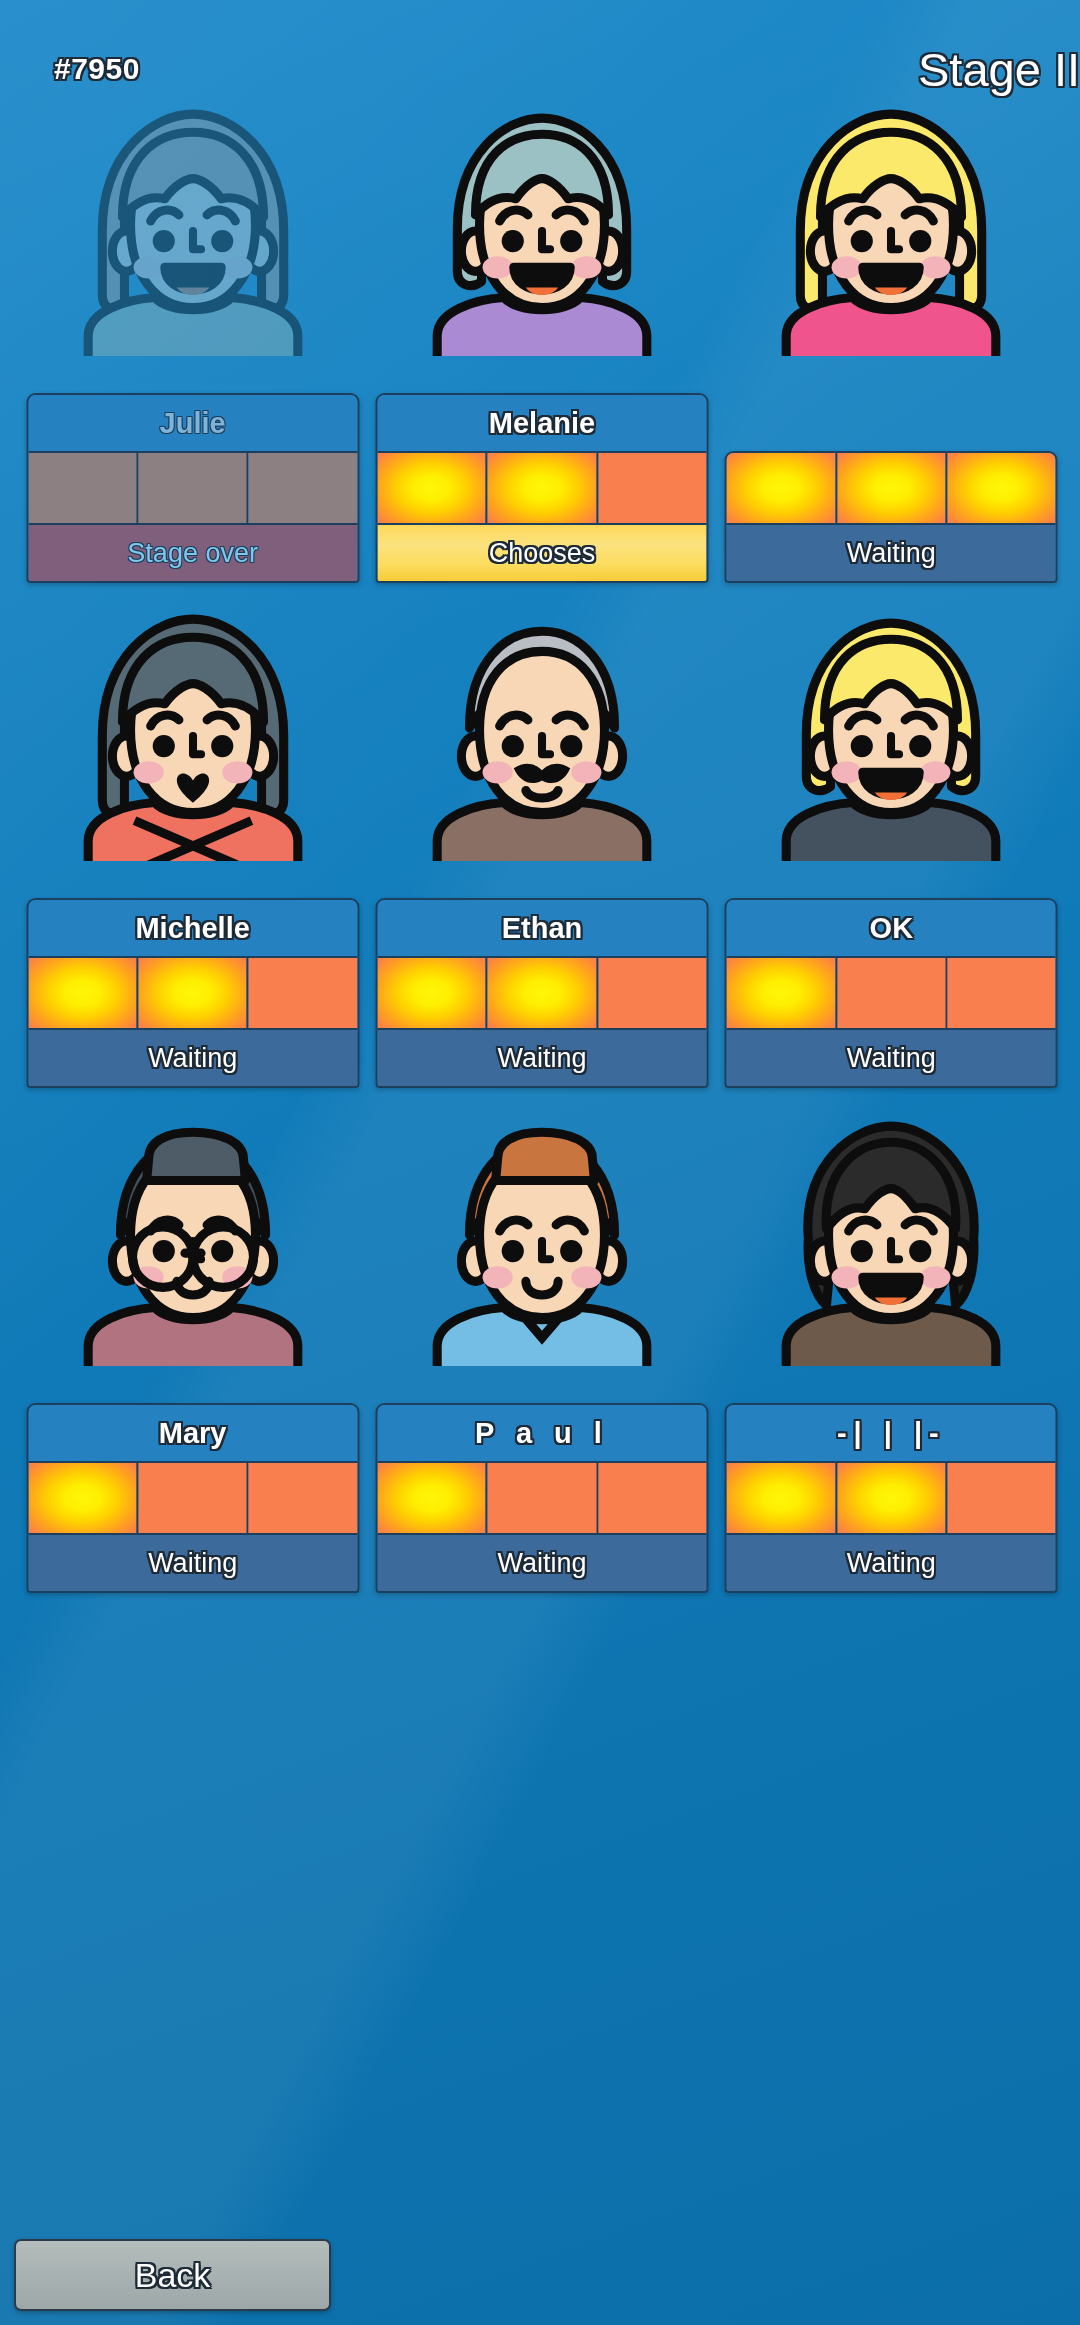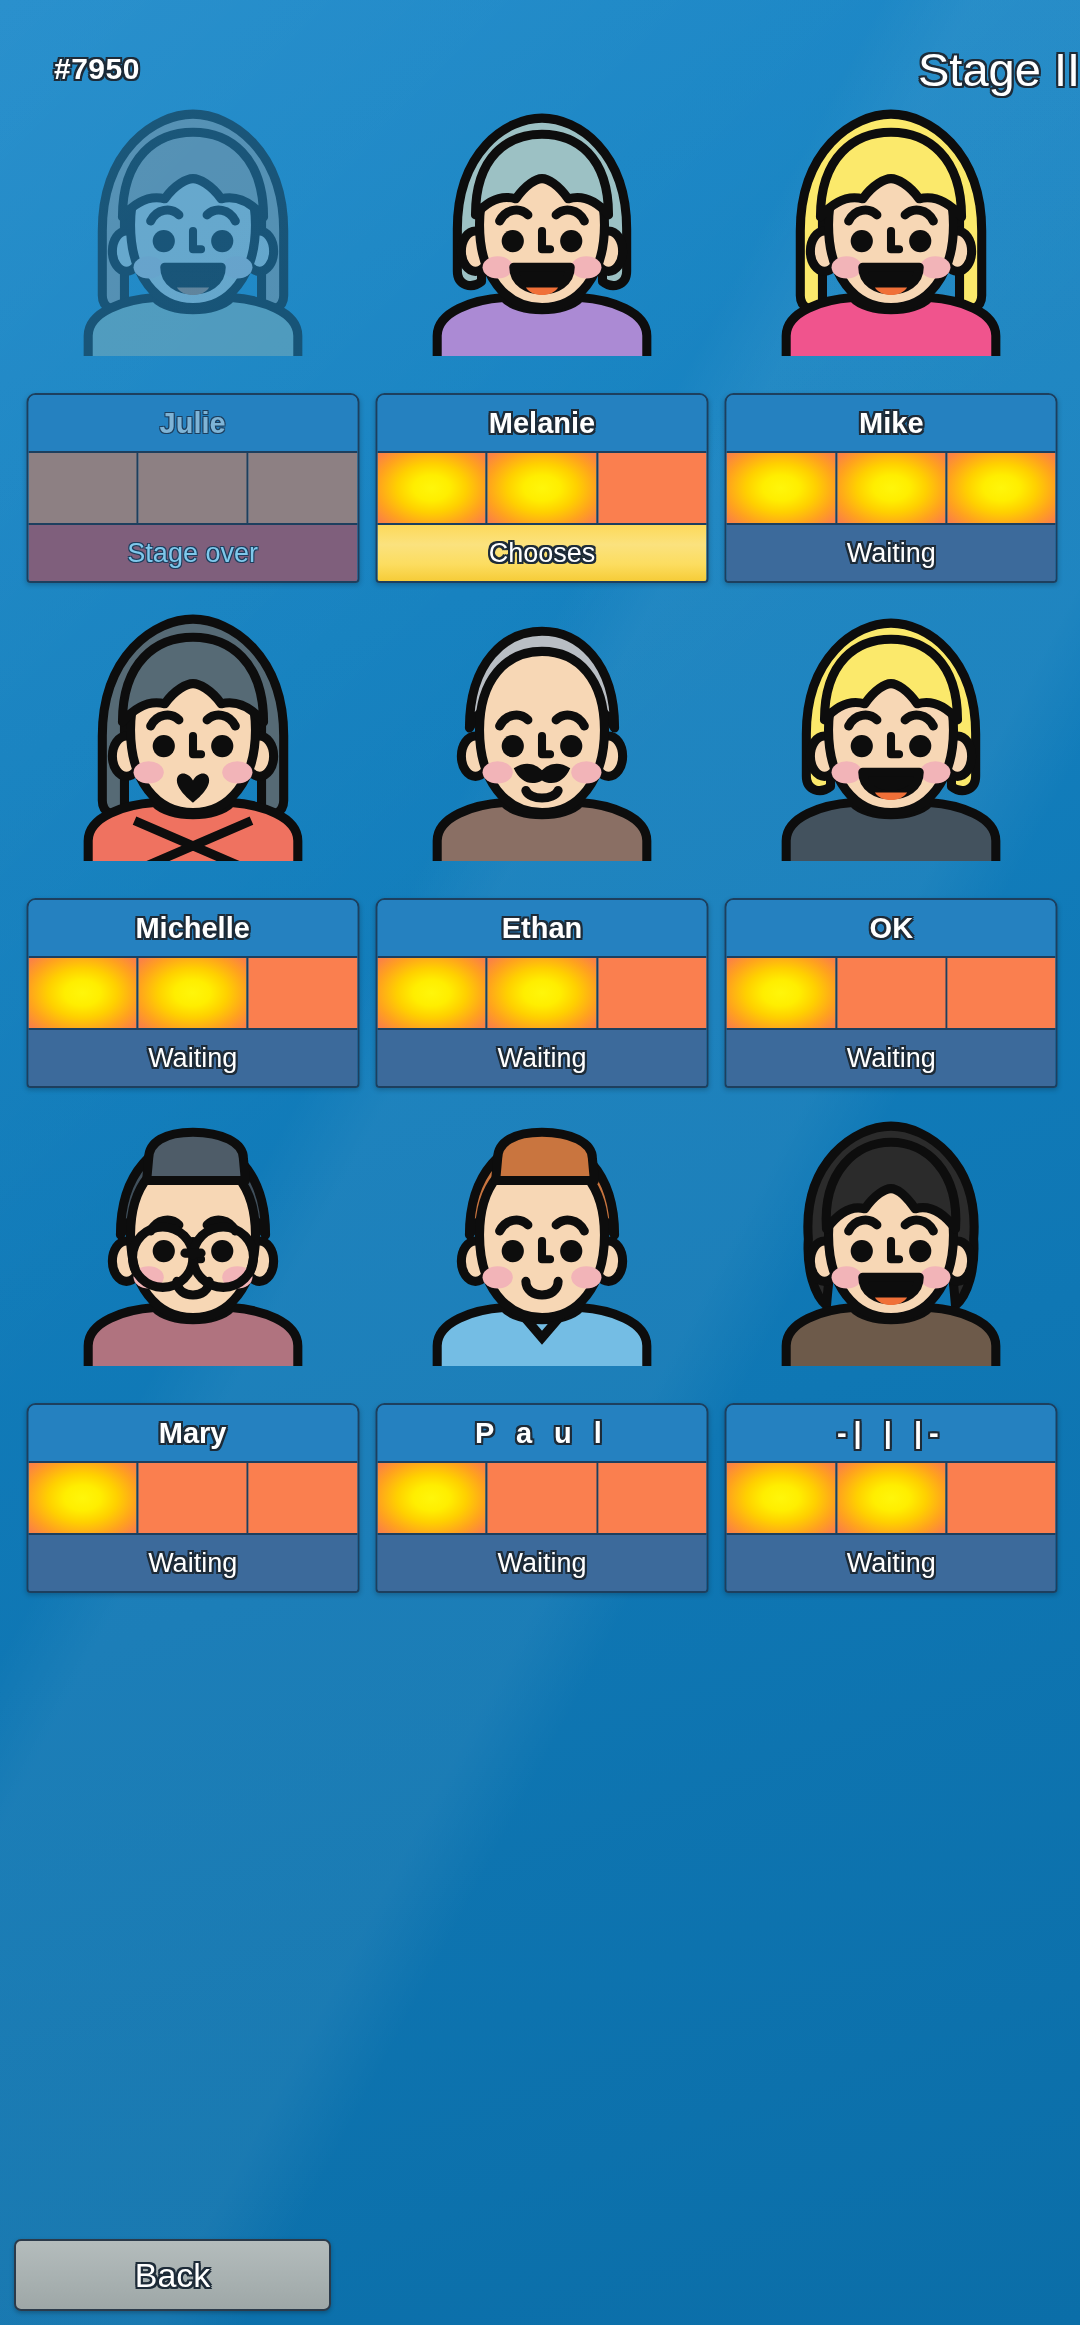--- a/index.html
+++ b/index.html
@@ -255,23 +255,20 @@
     <ellipse cx="84" cy="168" rx="15" ry="11" fill="#f2b4b8"></ellipse>
     <ellipse cx="172" cy="168" rx="15" ry="11" fill="#f2b4b8"></ellipse>
 
     <path d="M128 132 L128 150 L136 150" fill="none" stroke="#0d0d0d" stroke-width="8" stroke-linecap="round" stroke-linejoin="round"></path>
     <path d="M100 168 C100 198 156 198 156 168 Z" fill="#0d0d0d" stroke="#0d0d0d" stroke-width="9" stroke-linejoin="round" stroke-linecap="round"></path>
        <path d="M112 188 C118 198 138 198 144 188 Z" fill="#f07038"></path>
 
   </svg>
     </div>
     <div class="card">
-      <div class="name-bar">
-        <span class="nm outline-text">Mike</span>
-      </div>
       <div class="lives">
           <div class="life on"></div>
           <div class="life on"></div>
           <div class="life on"></div>
         </div>
       <div class="status waiting">
         <span class="st outline-text">Waiting</span>
       </div>
     </div>
     </div>

